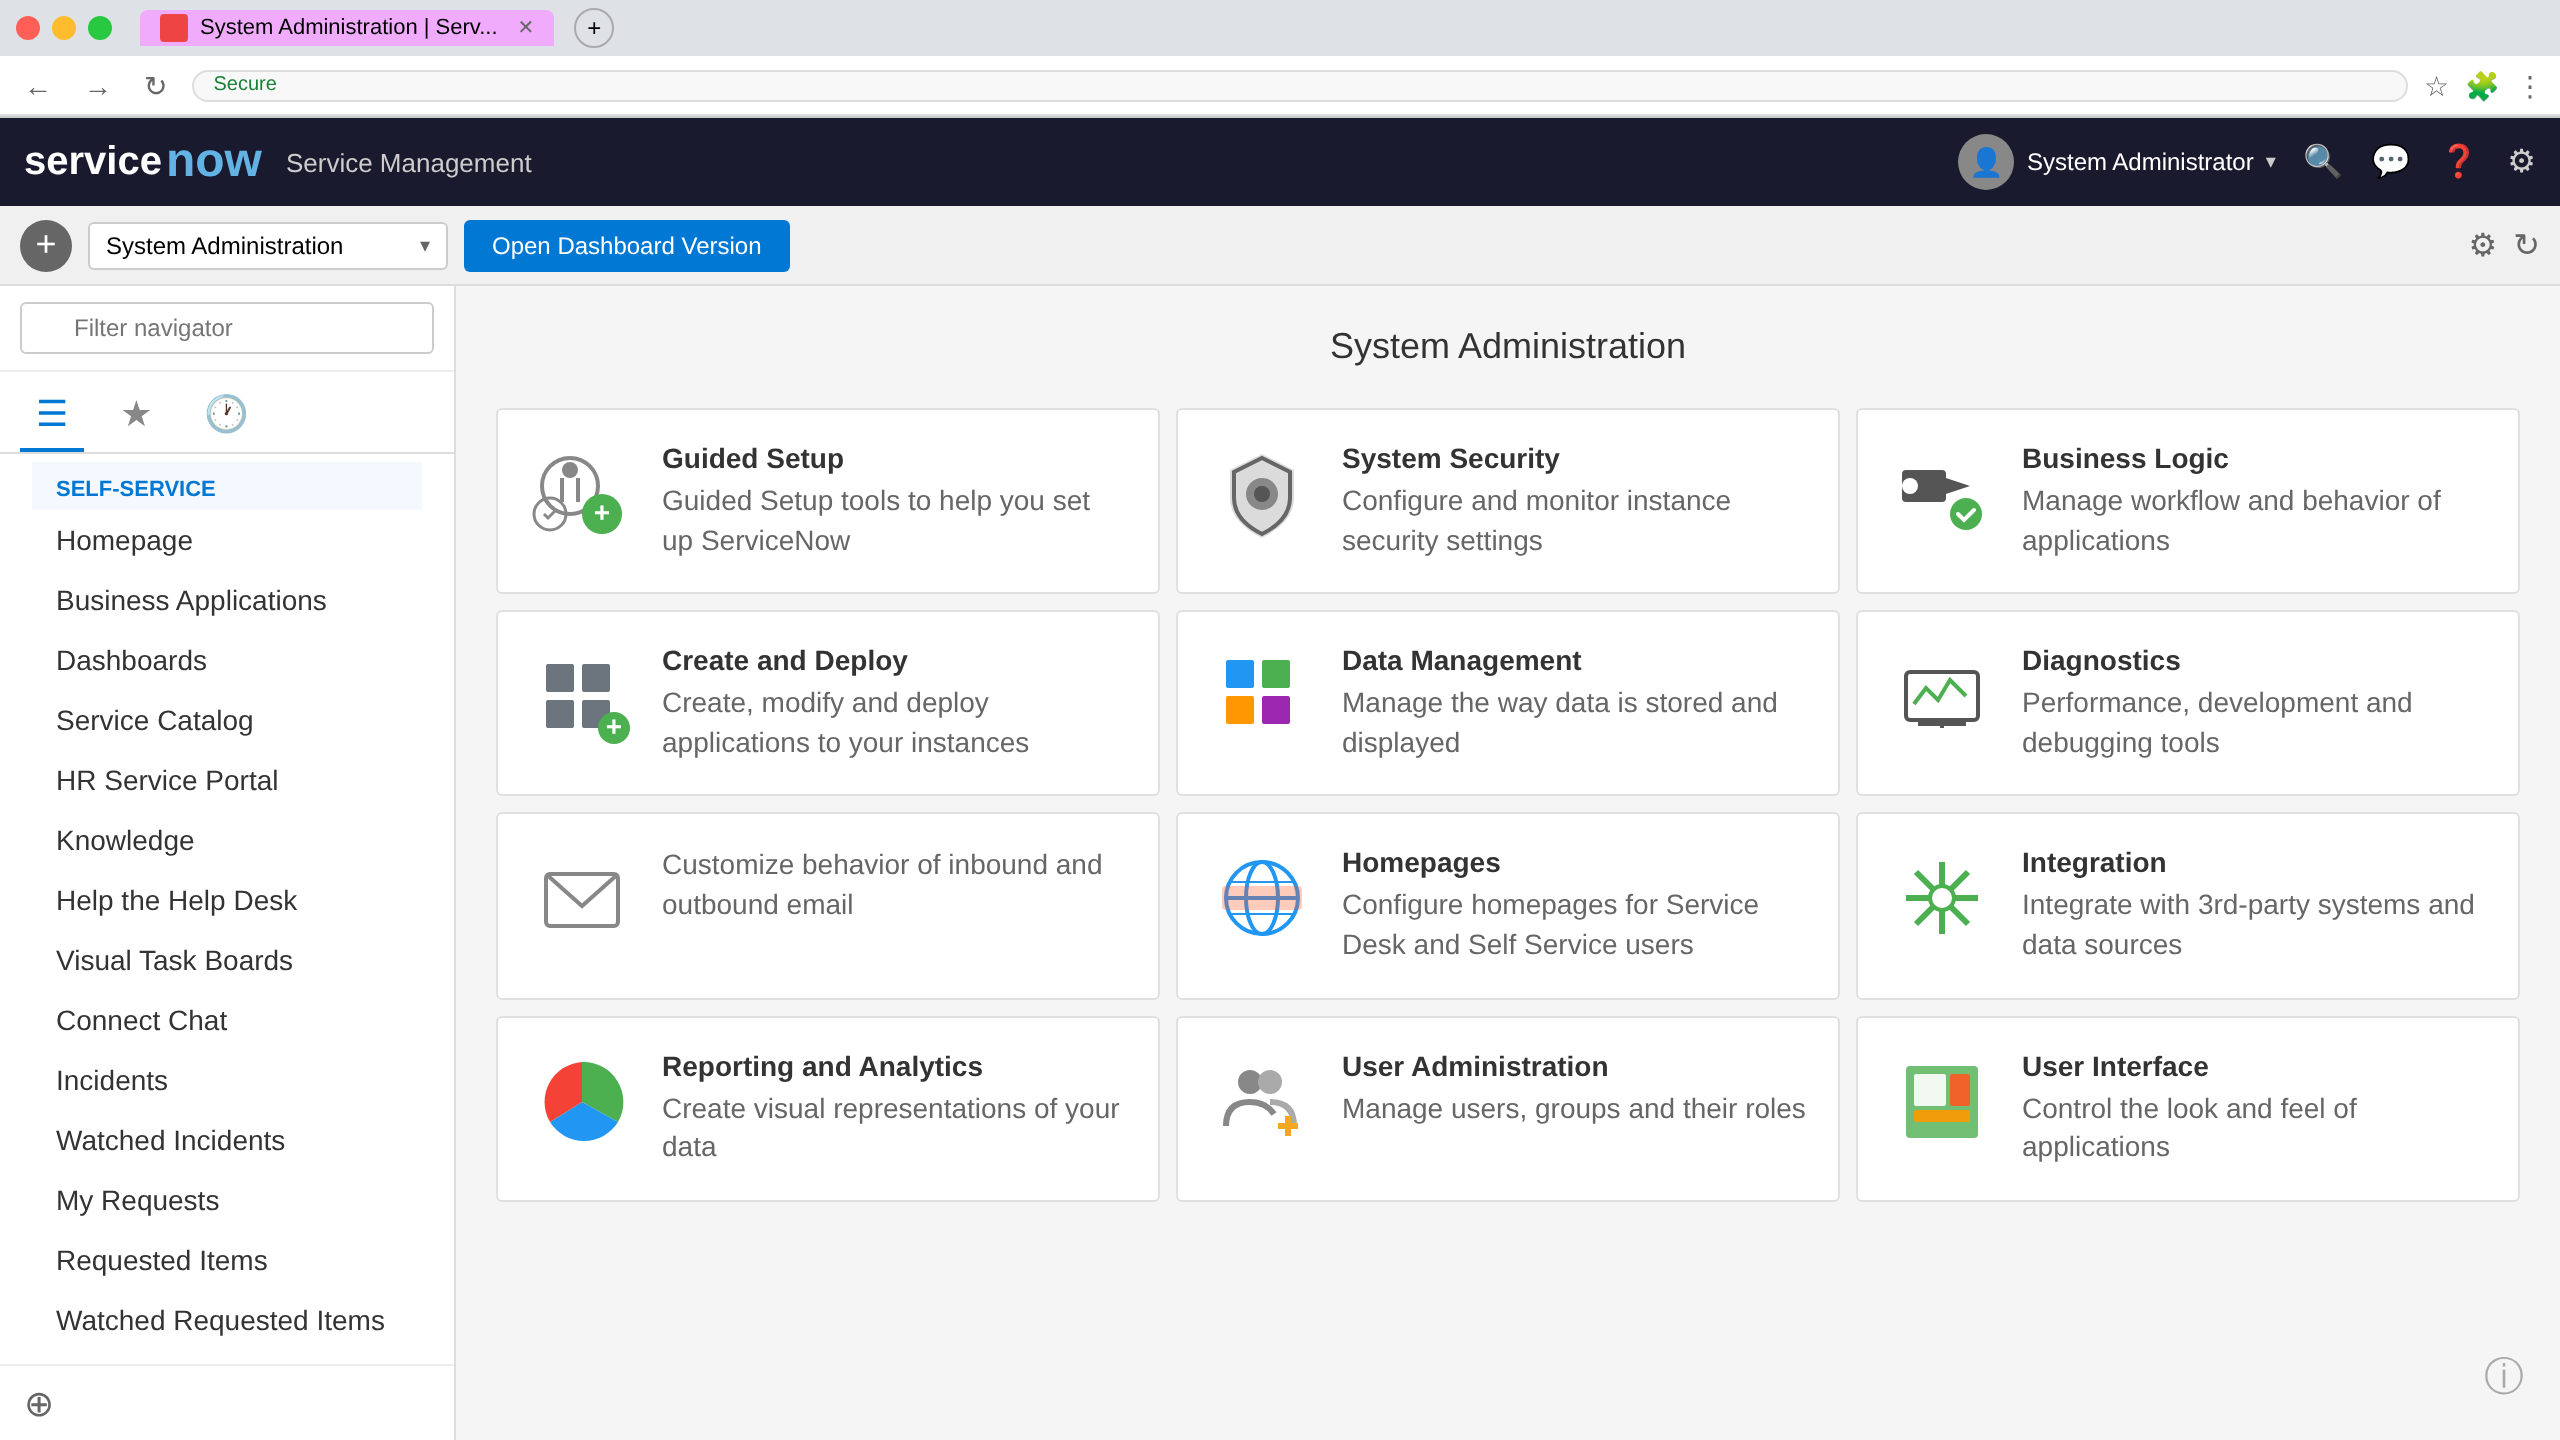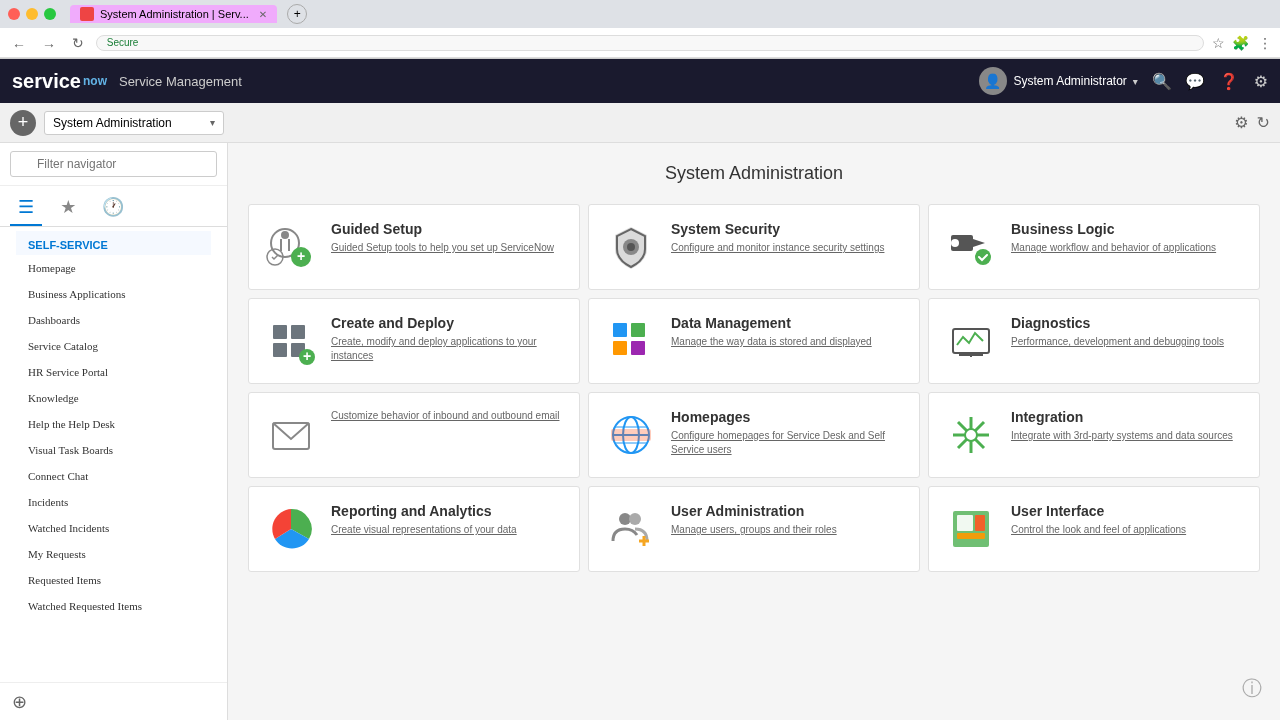--- a/index.html
+++ b/index.html
@@ -86,21 +86,21 @@
       display: flex;
       align-items: center;
       gap: 2px;
     }
     .logo-service {
       font-size: 20px;
       font-weight: bold;
       color: #fff;
     }
     .logo-now {
-      font-size: 12px;
+      font-size: 24px;
       font-weight: bold;
       color: #62b2e4;
     }
     .app-title {
       color: #ccc;
       font-size: 13px;
       margin-left: 2px;
     }
     .top-nav-spacer { flex: 1; }
     .top-nav-actions {
@@ -241,27 +241,26 @@
     .sidebar-section-label {
       font-size: 11px;
       font-weight: bold;
       color: #0078d4;
       padding: 8px 12px 4px;
       background: #f5f9ff;
       text-transform: uppercase;
     }
     .sidebar-item {
       padding: 7px 12px;
-      font-size: 11px;
+      font-size: 14px;
       color: #333;
       cursor: pointer;
       display: flex;
       align-items: center;
       gap: 6px;
-      font-family: Liberation Serif, serif;
     }
 
     
     .content-area {
       flex: 1;
       background: #f5f5f5;
       overflow-y: auto;
       padding: 20px;
     }
     .page-title {
@@ -297,24 +296,23 @@
       font-size: 36px;
     }
     .card-text { flex: 1; }
     .card-title {
       font-size: 14px;
       font-weight: bold;
       color: #333;
       margin-bottom: 4px;
     }
     .card-desc {
-      font-size: 10px;
+      font-size: 14px;
       color: #666;
       line-height: 1.4;
-      text-decoration: underline;
     }
 
     .info-btn {
       position: absolute;
       bottom: 10px;
       right: 10px;
       font-size: 16px;
       color: #999;
       cursor: pointer;
     }
@@ -376,20 +374,21 @@
       <span class="nav-icon">⚙</span>
     </div>
   </div>
 
   <div class="sub-toolbar">
     <button class="add-btn">+</button>
     <div class="dropdown-select">
       <span>System Administration</span>
       <span style="margin-left:auto;font-size:10px;color:#666;">▾</span>
     </div>
+    <button class="open-dashboard-btn">Open Dashboard Version</button>
     <div class="sub-toolbar-spacer"></div>
     <div class="toolbar-right">
       <span class="toolbar-icon">⚙</span>
       <span class="toolbar-icon">↻</span>
     </div>
   </div>
 
   <div class="main-layout">
 
     <div class="sidebar">

